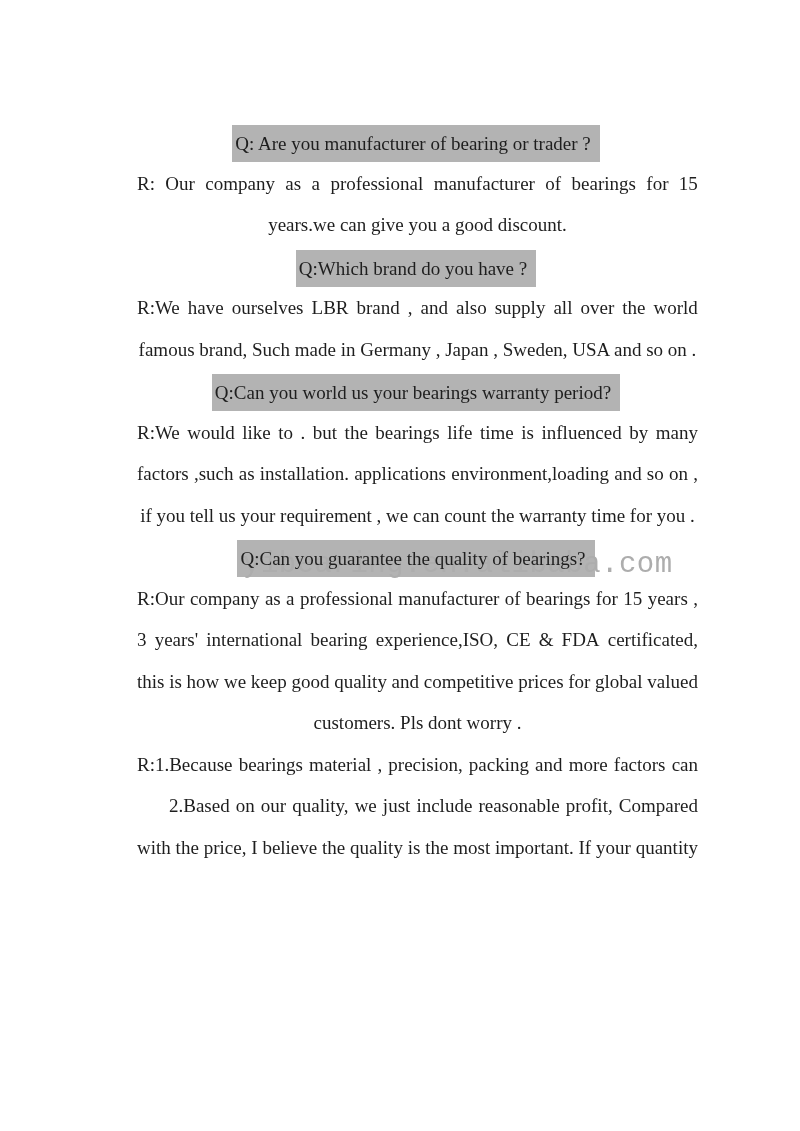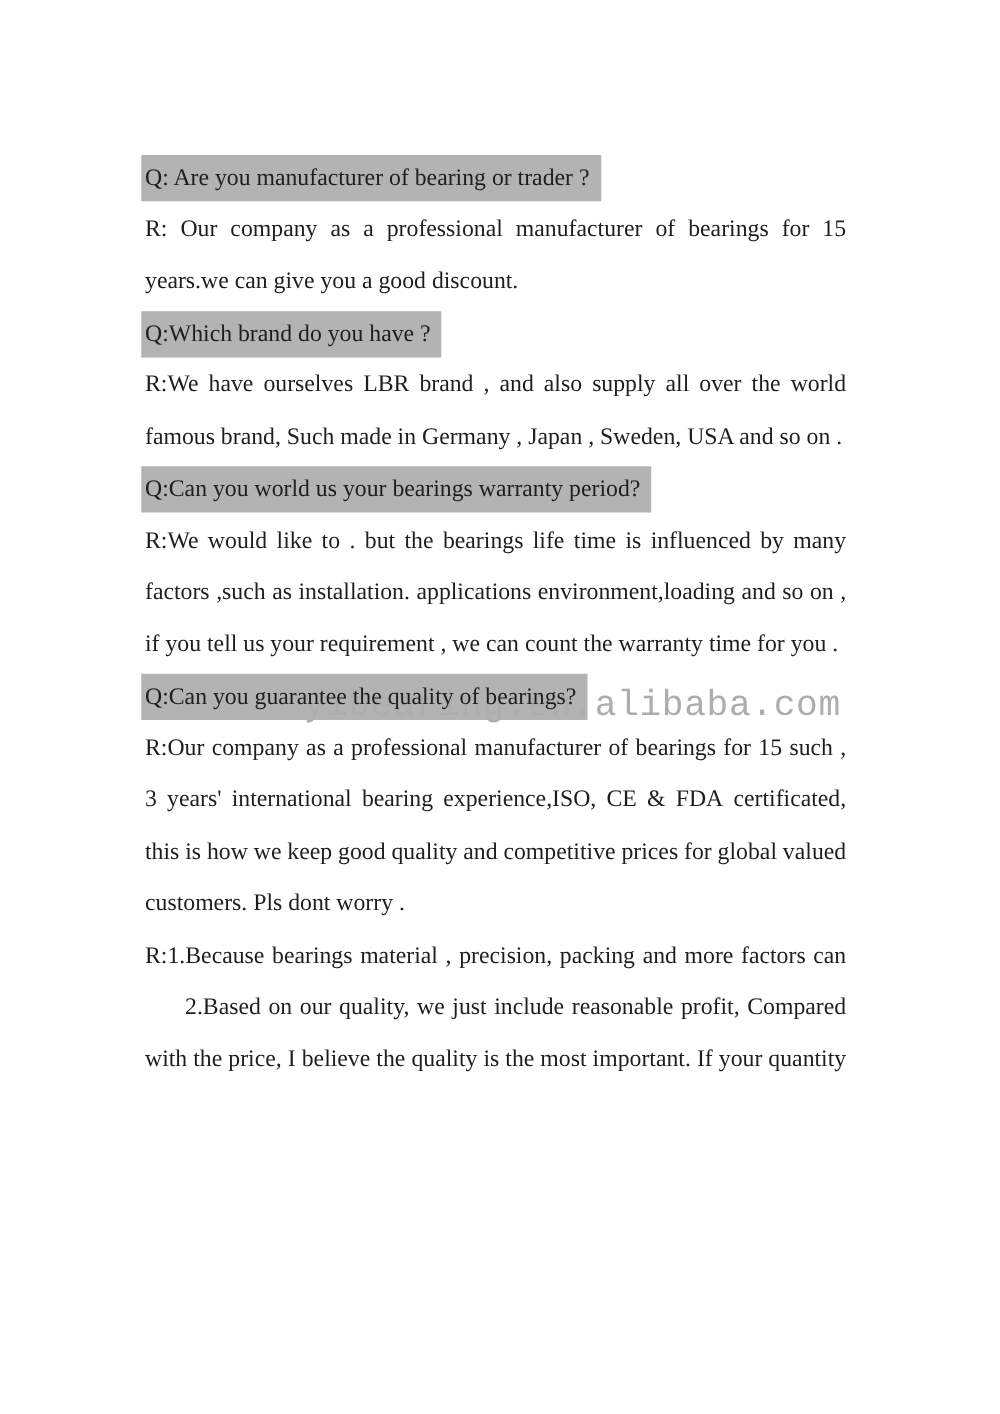--- a/index.html
+++ b/index.html
@@ -10,23 +10,24 @@
   .page {
     position: relative;
     width: 800px;
     height: 1131px;
     background: #ffffff;
     overflow: hidden;
     font-family: "Liberation Serif", serif;
   }
   .content {
     position: absolute;
-    left: 116px;
+    left: 137px;
     top: 121px;
     width: 561px;
+    text-align: center;
   }
   .line {
     height: 41.5px;
     line-height: 41.5px;
     font-size: 19px;
     color: #1e1e1e;
     white-space: nowrap;
   }
   
   .a-line.stretch {
@@ -131,21 +132,21 @@
         <span>R:Our</span>
         <span>company</span>
         <span>as</span>
         <span>a</span>
         <span>professional</span>
         <span>manufacturer</span>
         <span>of</span>
         <span>bearings</span>
         <span>for</span>
         <span>15</span>
-        <span>such</span>
+        <span>years</span>
         <span>,</span>
       </div>
       <div class="line a-line stretch">
         <span>3</span>
         <span>years'</span>
         <span>international</span>
         <span>bearing</span>
         <span>experience,ISO,</span>
         <span>CE</span>
         <span>&amp;</span>

